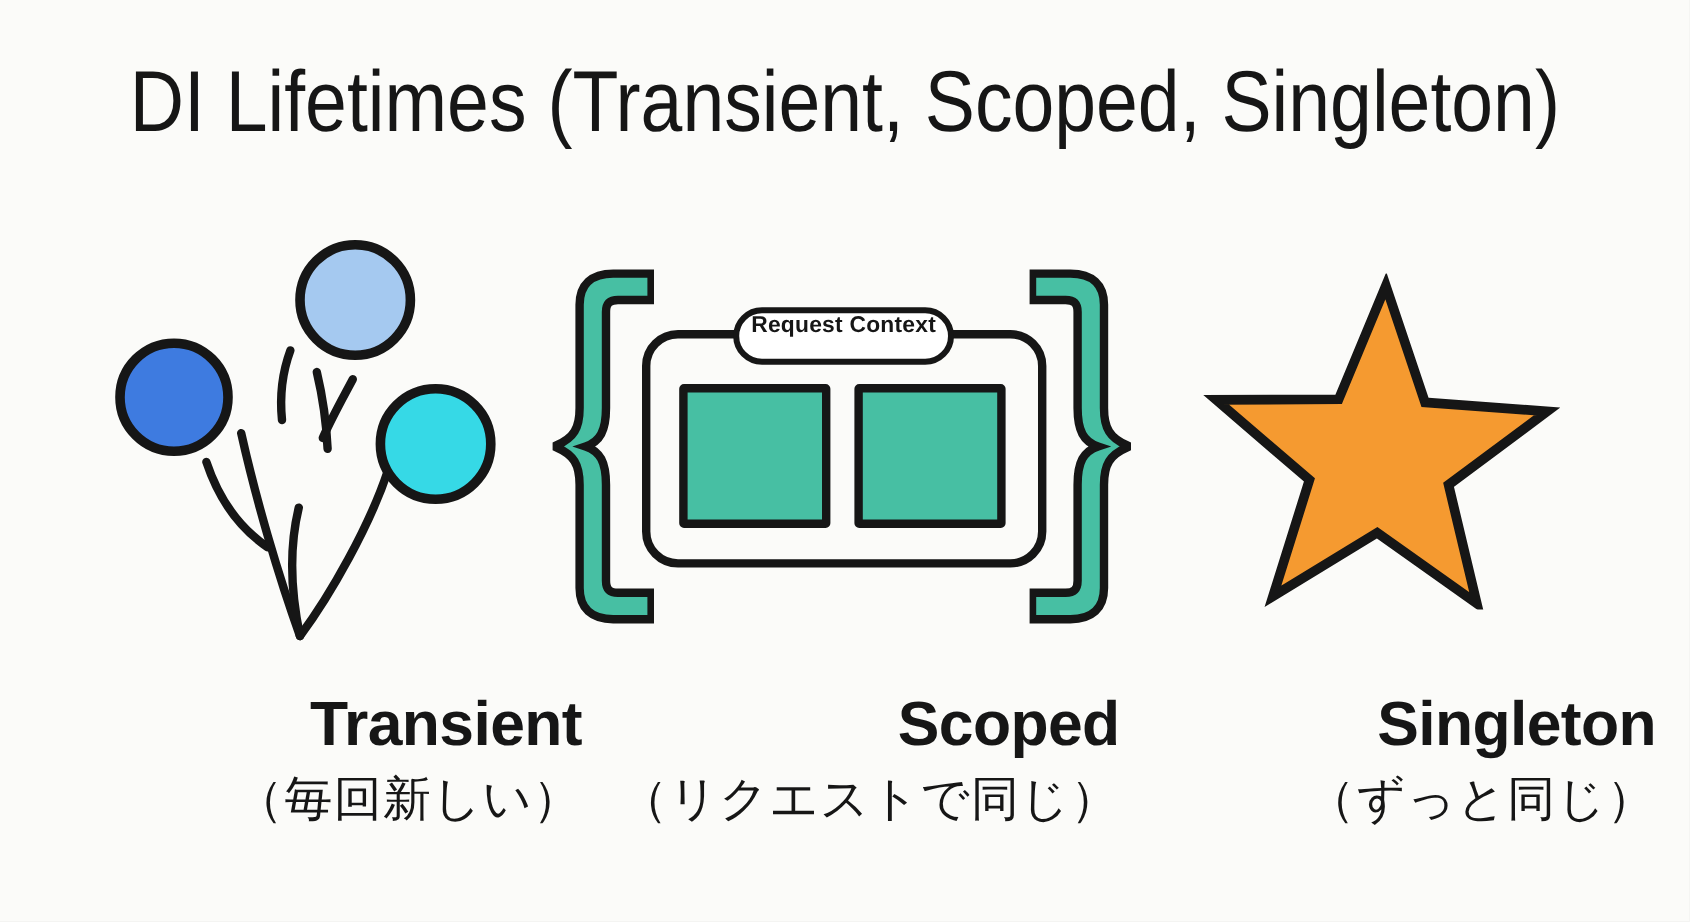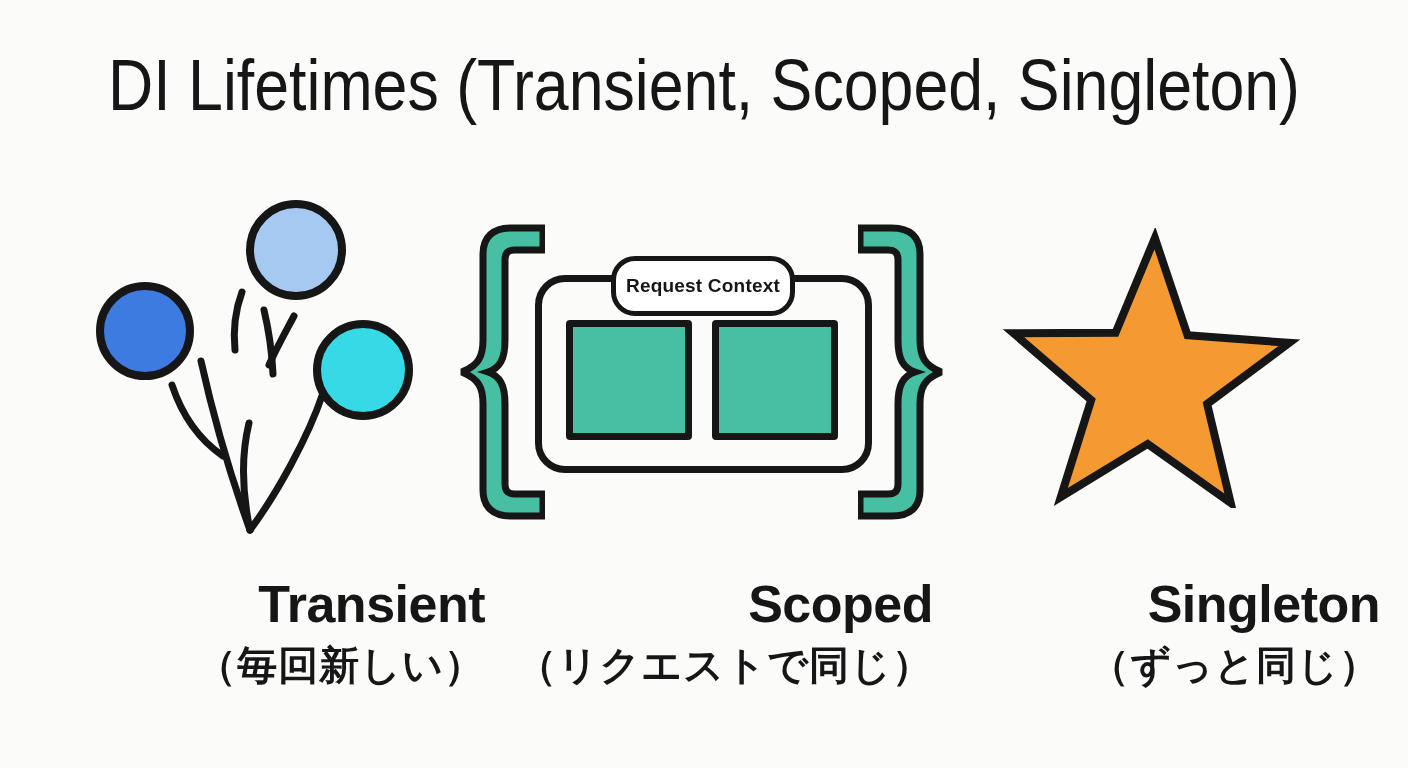--- a/index.html
+++ b/index.html
@@ -57,43 +57,43 @@
     width:126px; height:120px;
     box-sizing:border-box;
     border:7px solid var(--ink);
     border-radius:4px;
     background:var(--teal);
   }
   .square-left  { left:126px; }
   .square-right { left:272px; }
   .pill {
     position:absolute; left:171px; top:46px;
-    width:184px; height:60px;
+    width:184px; height:48px;
     box-sizing:border-box;
     background:#ffffff;
     border:5px solid var(--ink);
     border-radius:24px;
-    display:flex; align-items:center; justify-content:center;
+    display:flex; align-items:flex-start; justify-content:center;
   }
   .pill span {
     font-size:19px; font-weight:600; letter-spacing:0.2px;
     color:var(--ink); white-space:nowrap;
   }
 
   
   .star-icon { position:absolute; left:1000px; top:228px; width:300px; height:280px; }
   .star-poly { fill:var(--orange); stroke:var(--ink); stroke-width:8; stroke-linejoin:miter; }
 
   
   .label-block { position:absolute; width:460px; text-align:right; color:var(--ink); }
   .lb-transient { left:25px;  top:577px; }
   .lb-scoped    { left:473px; top:577px; }
   .lb-singleton { left:920px; top:577px; }
   .label-en { font-size:52px; font-weight:700; line-height:1.05; letter-spacing:-0.5px; white-space:nowrap; }
-  .label-ja { font-size:40px; font-weight:700; margin-top:6px; letter-spacing:1px; white-space:nowrap; }
+  .label-ja { font-size:40px; font-weight:400; margin-top:6px; letter-spacing:1px; white-space:nowrap; }
 </style>
 </head>
 <body>
 
 <div class="canvas">
 
   <h1 class="title">DI Lifetimes (Transient, Scoped, Singleton)</h1>
 
   <svg class="transient-icon" viewBox="0 0 360 360" aria-hidden="true">
     <g>

